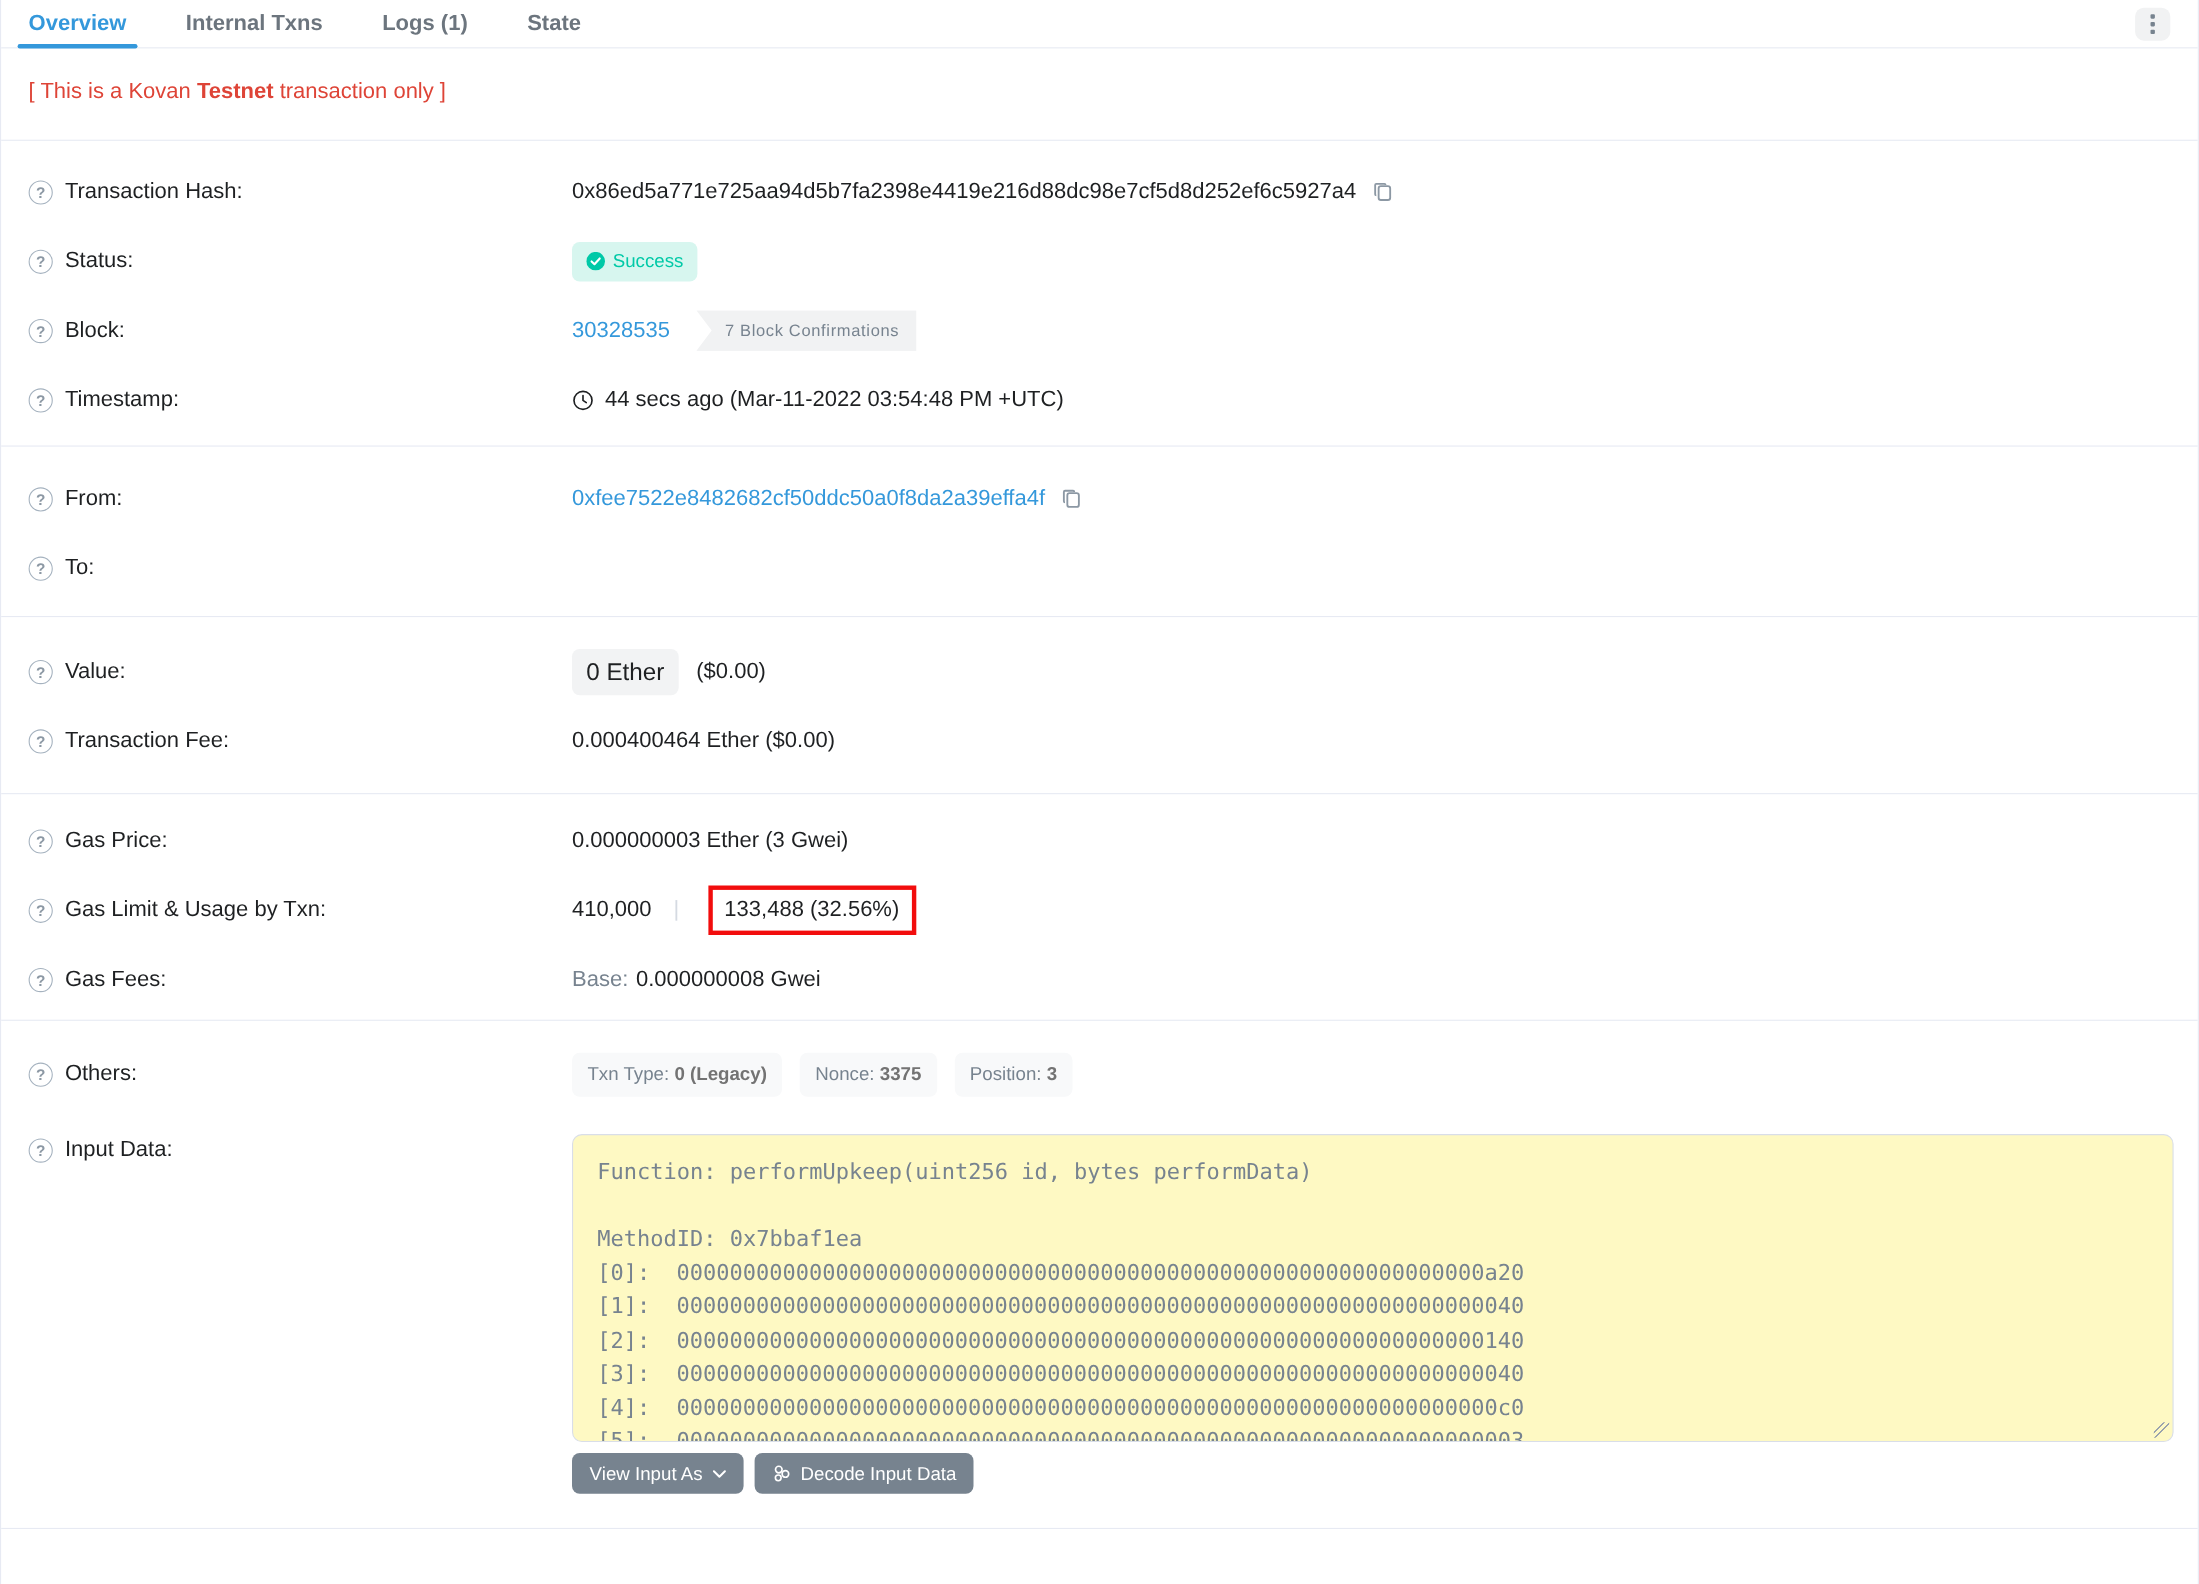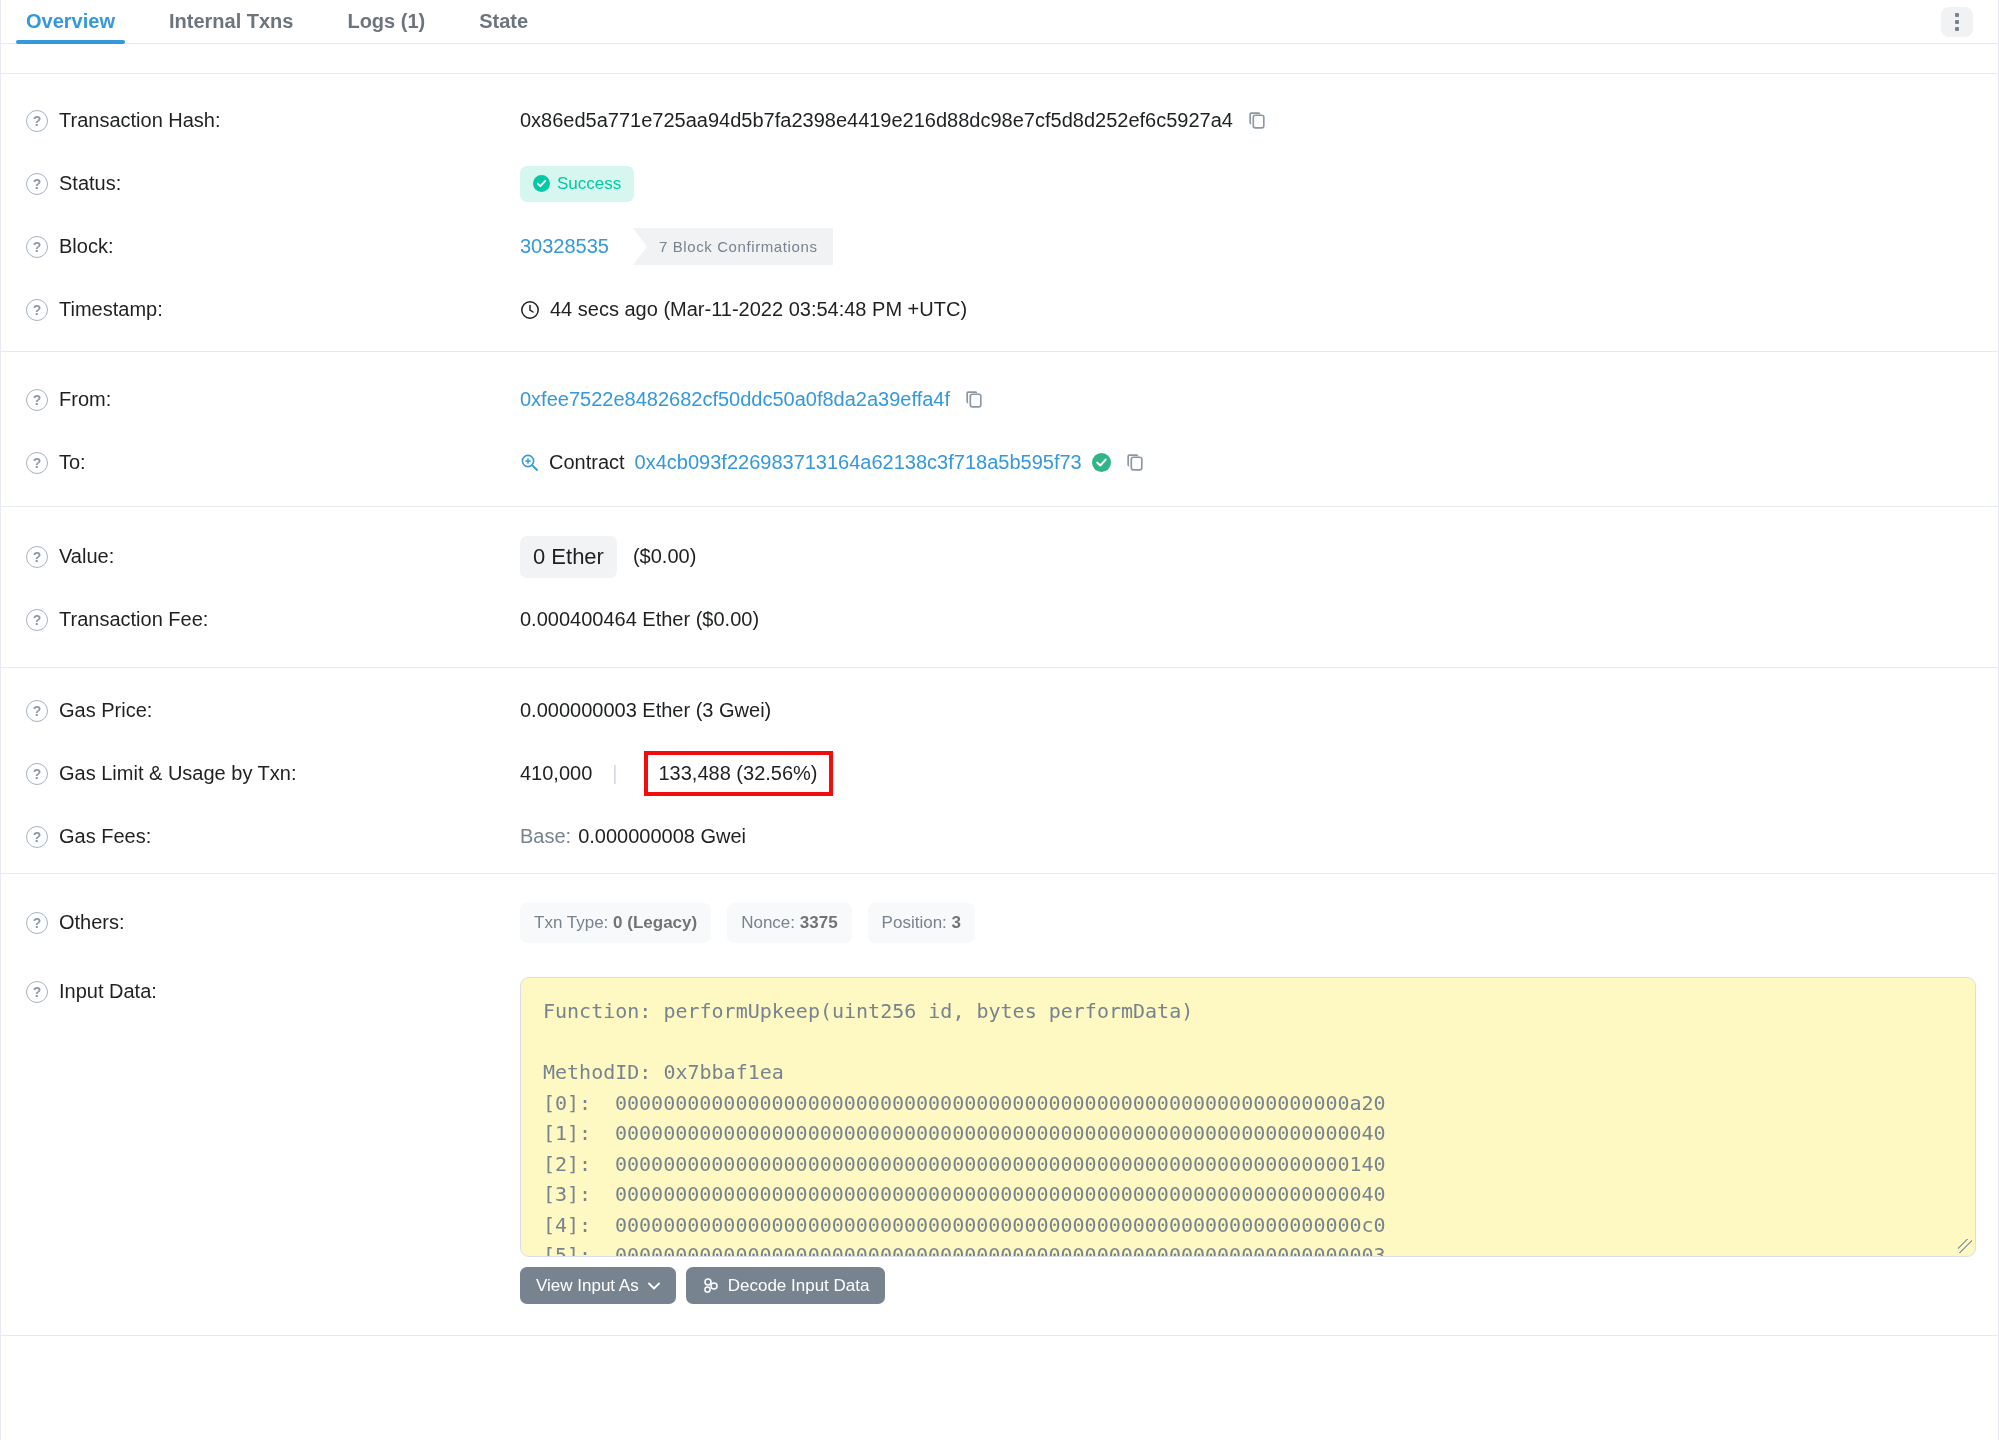--- a/index.html
+++ b/index.html
@@ -86,20 +86,21 @@
     <div class="tab">
         <span>State</span>
       </div>
     <div class="kebab-btn">
       <i></i>
         <i></i>
         <i></i>
     </div>
   </div>
 
+  <div class="notice"><span>[ This is a Kovan </span><b>Testnet</b><span> transaction only ]</span></div>
 
   <div class="divider d1"></div>
 
   <div class="sec p1">
     <div class="row">
       <div class="lbl">
           <span class="help">?</span>
           <span>Transaction Hash:</span>
         </div>
       <div class="val">
@@ -168,39 +169,20 @@
               <path d="M4 13 Q3 13 3 12 V4 Q3 3 4 3 H11 Q12 3 12 4" fill="none" stroke="#8c98a4" stroke-width="1.6"></path>
             </svg>
         </span>
       </div>
     </div>
     <div class="row">
       <div class="lbl">
           <span class="help">?</span>
           <span>To:</span>
         </div>
-      <div class="val">
-        <svg class="ic" width="19" height="19" viewBox="0 0 19 19">
-            <circle cx="8" cy="8" r="5.6" fill="none" stroke="#3498db" stroke-width="1.6"></circle>
-            <path d="M12.2 12.2 L17 17" stroke="#3498db" stroke-width="1.8" stroke-linecap="round"></path>
-            <path d="M8 5.8 V10.2 M5.8 8 H10.2" stroke="#3498db" stroke-width="1.4" stroke-linecap="round"></path>
-          </svg>
-        <span>Contract</span>
-        <a class="link">0x4cb093f226983713164a62138c3f718a5b595f73</a>
-        <svg class="ic" width="19" height="19" viewBox="0 0 16 16">
-            <circle cx="8" cy="8" r="8" fill="#2fb588"></circle>
-            <path d="M4.5 8.2 7 10.5 11.5 5.6" fill="none" stroke="#fff" stroke-width="1.8" stroke-linecap="round" stroke-linejoin="round"></path>
-          </svg>
-        <span class="icopy">
-          <svg class="ic" width="21" height="21" viewBox="0 0 20 20">
-              <rect x="6" y="5" width="10" height="12" rx="2" fill="none" stroke="#8c98a4" stroke-width="1.6"></rect>
-              <path d="M4 13 Q3 13 3 12 V4 Q3 3 4 3 H11 Q12 3 12 4" fill="none" stroke="#8c98a4" stroke-width="1.6"></path>
-            </svg>
-        </span>
-      </div>
     </div>
   </div>
 
   <div class="divider d3"></div>
 
   <div class="sec p3">
     <div class="row">
       <div class="lbl">
           <span class="help">?</span>
           <span>Value:</span>

